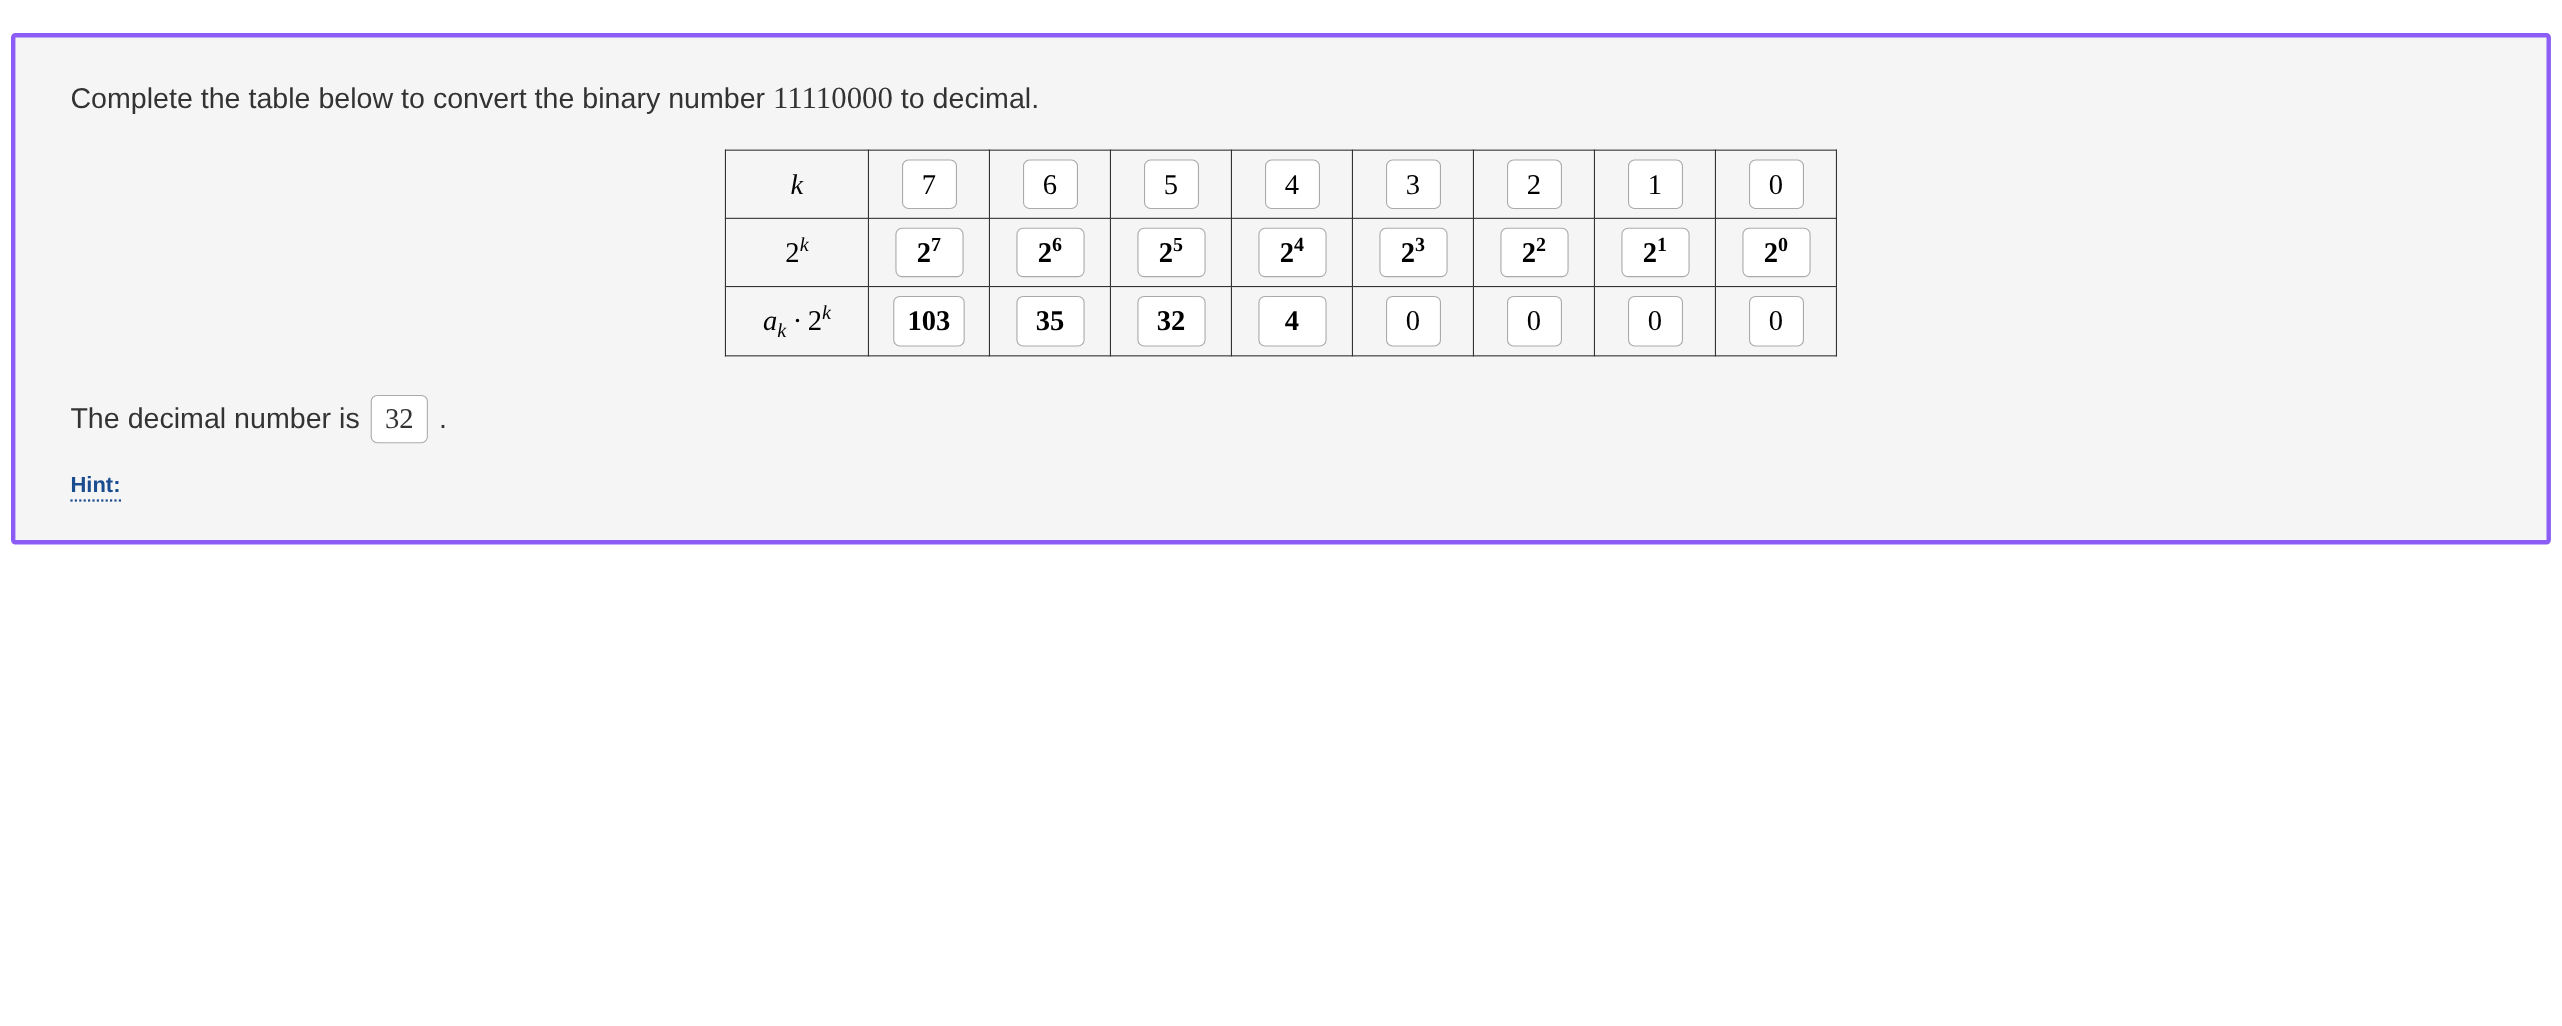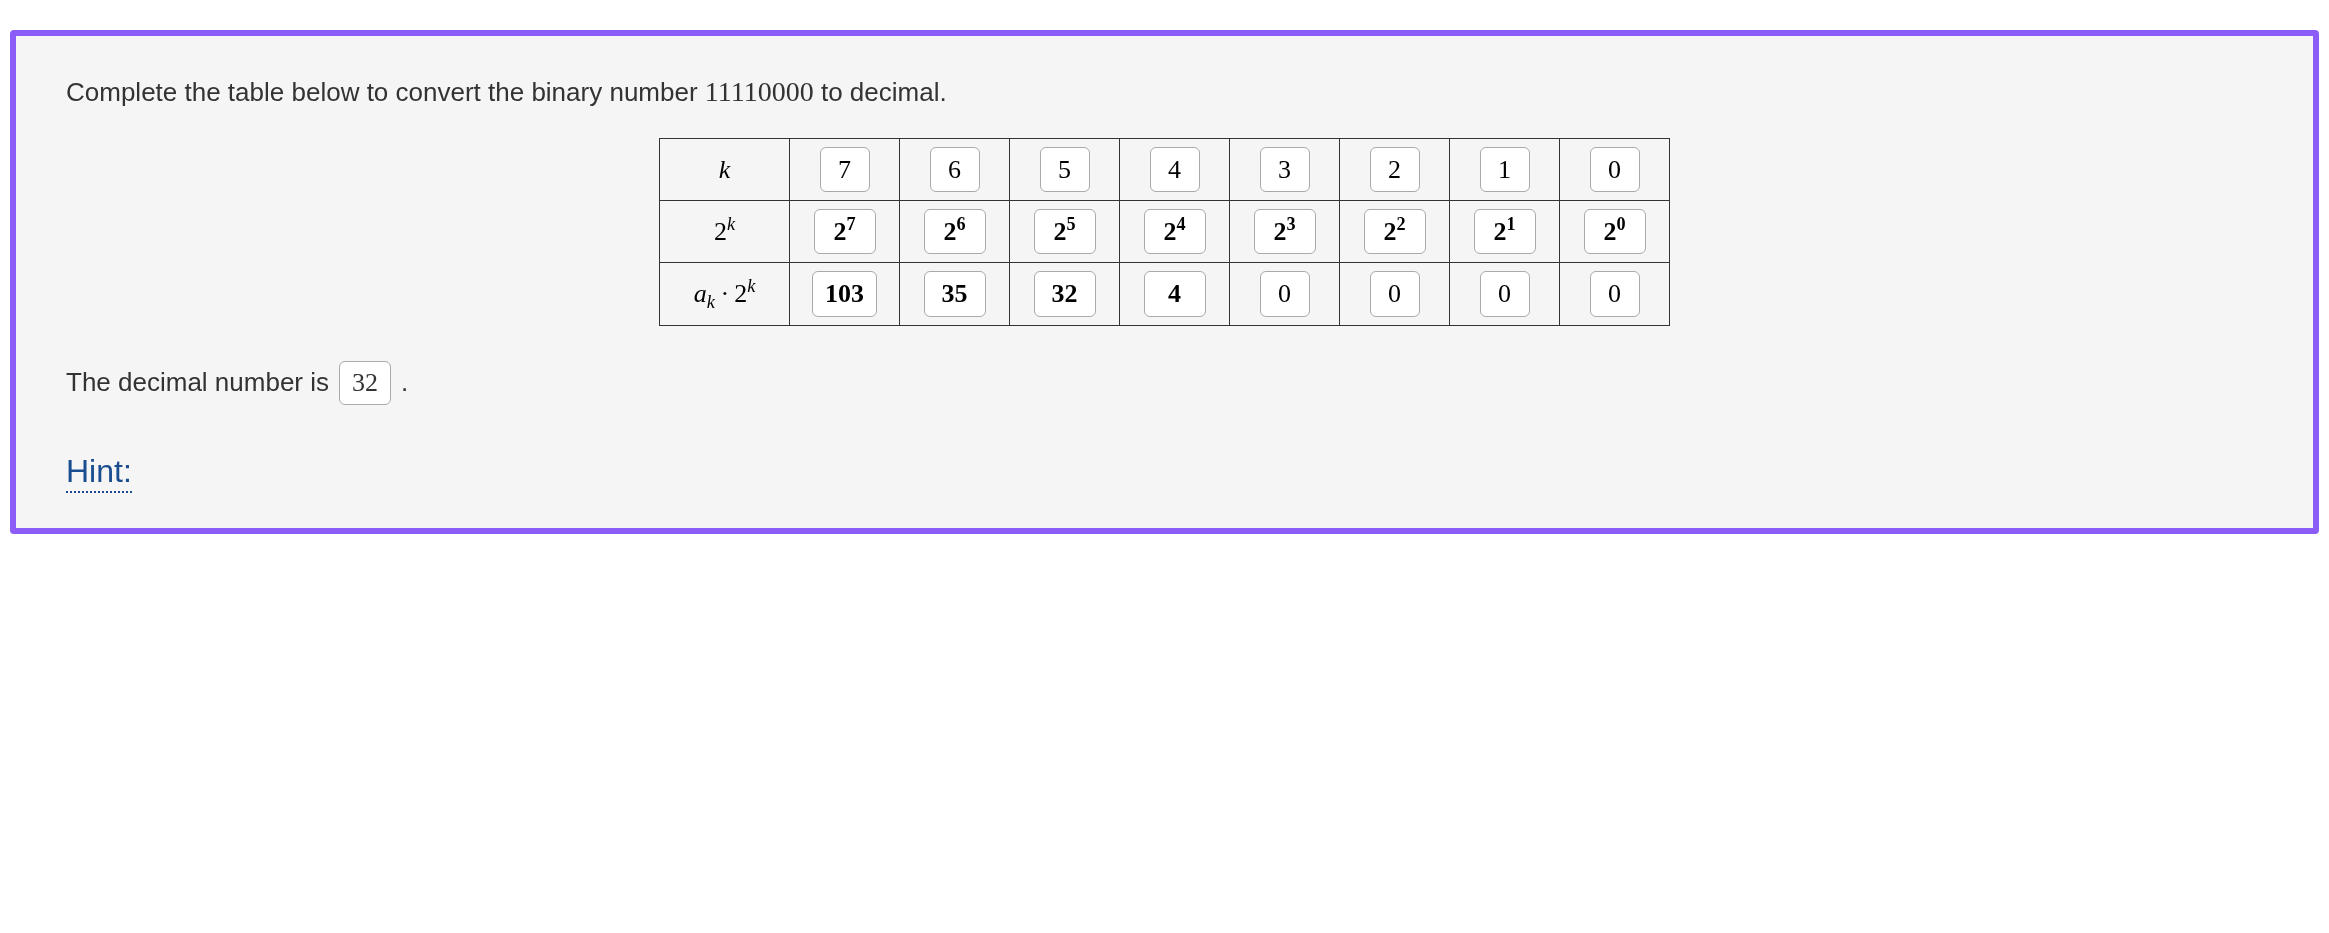--- a/index.html
+++ b/index.html
@@ -7,21 +7,21 @@
       margin: 0;
       padding: 0;
     }
     body {
       font-family: 'Segoe UI', Arial, sans-serif;
       background: #fff;
       padding: 20px 0 0 0;
     }
     .container {
       background: #f5f5f5;
-      border: 6px solid #8b5cf6;
+      border: 4px solid #8b5cf6;
       border-radius: 4px;
       padding: 40px 50px 35px 50px;
       margin: 10px;
     }
     .prompt-text {
       font-size: 26px;
       color: #333;
       margin-bottom: 30px;
     }
     .prompt-text .mono {
@@ -78,39 +78,39 @@
       line-height: 0;
     }
     sub {
       font-size: 0.7em;
       vertical-align: sub;
       line-height: 0;
     }
     .answer-line {
       font-size: 26px;
       color: #333;
-      margin-bottom: 48px;
+      margin-bottom: 27px;
       display: flex;
       align-items: center;
       gap: 10px;
     }
     .answer-input {
       display: inline-block;
       min-width: 50px;
       padding: 6px 12px;
       border: 1px solid #aaa;
       border-radius: 6px;
       background: #fff;
       font-family: 'Cambria Math', 'Times New Roman', serif;
       font-size: 26px;
       text-align: center;
     }
     .hint-link {
-      font-size: 32px;
-      font-weight: normal;
+      font-size: 20px;
+      font-weight: bold;
       color: #1a4d8f;
       border-bottom: 2px dotted #1a4d8f;
       display: inline-block;
       cursor: pointer;
       padding-bottom: 1px;
     }
   </style>
 </head>
 <body>
 

